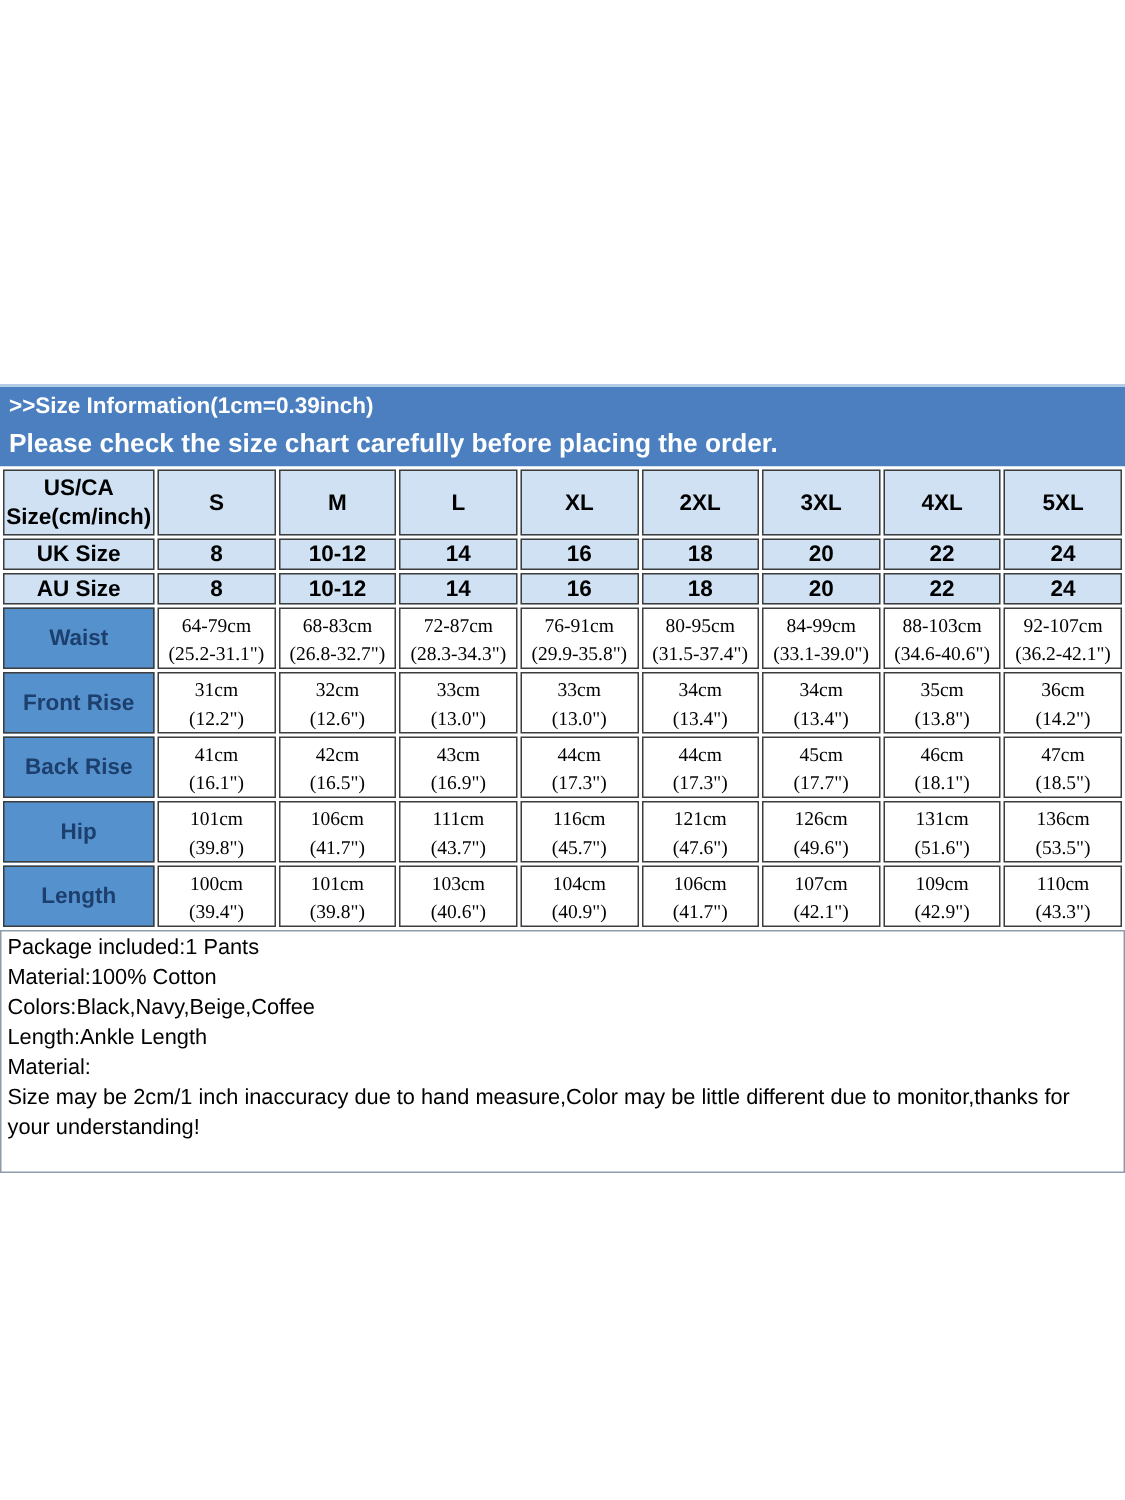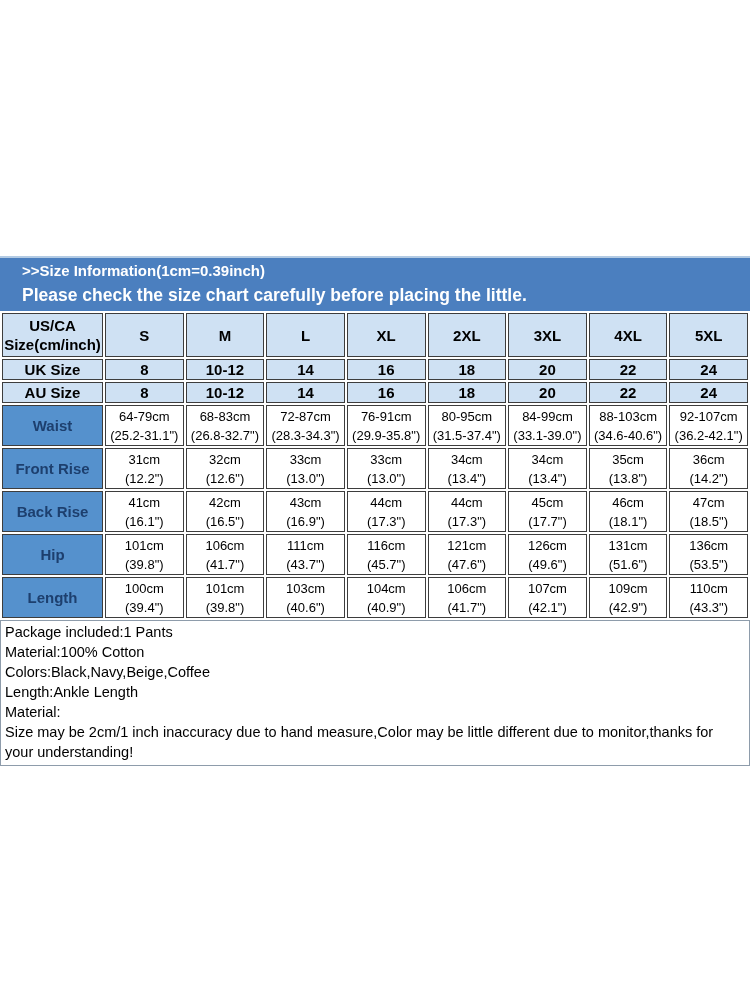--- a/index.html
+++ b/index.html
@@ -10,21 +10,21 @@
     position: relative;
     color: #000;
   }
   .content { position: absolute; top: 256px; left: 0; width: 750px; }
 
   
   .banner {
     background: var(--banner-bg, #4b7fbf);
     color: var(--banner-text, #ffffff);
     border-top: 2px solid #b3cbe4;
-    padding: 4px 0 6px 22px;
+    padding: 4px 0 6px 6px;
   }
   .banner-title { font-size: 15px; font-weight: bold; line-height: 17px; }
   .banner-subtitle { font-size: 17.5px; font-weight: bold; line-height: 20px; margin-top: 6px; }
 
   
   table.size-table {
     width: 750px;
     border-collapse: separate;
     border-spacing: 2px;
     table-layout: fixed;
@@ -55,40 +55,41 @@
     font-size: 15px;
     text-align: left;
     padding-left: 14px;
     margin-top: 42px;
   }
   .mval {
     background: #ffffff;
     font-size: 13px;
     line-height: 19px;
     color: #000;
+    font-family: Liberation Serif, serif;
   }
 
   
   .notes {
     border: 1px solid #8e9cab;
-    padding: 1px 4px 3px 4px;
+    padding: 1px 4px 19px 4px;
     font-size: 14.5px;
     line-height: 20px;
     color: #000;
   }
   .note-line { white-space: normal; }
 </style>
 </head>
 <body>
 
 <div class="content">
 
   <div class="banner">
     <div class="banner-title">&gt;&gt;Size Information(1cm=0.39inch)</div>
-    <div class="banner-subtitle">Please check the size chart carefully before placing the little.</div>
+    <div class="banner-subtitle">Please check the size chart carefully before placing the order.</div>
   </div>
 
   <table class="size-table">
     <colgroup>
       <col class="label-col">
     </colgroup>
     <tbody>
         <tr class="header-row">
           <th class="hdr">US/CA<br>Size(cm/inch)</th>
           <th class="hdr">S</th>

